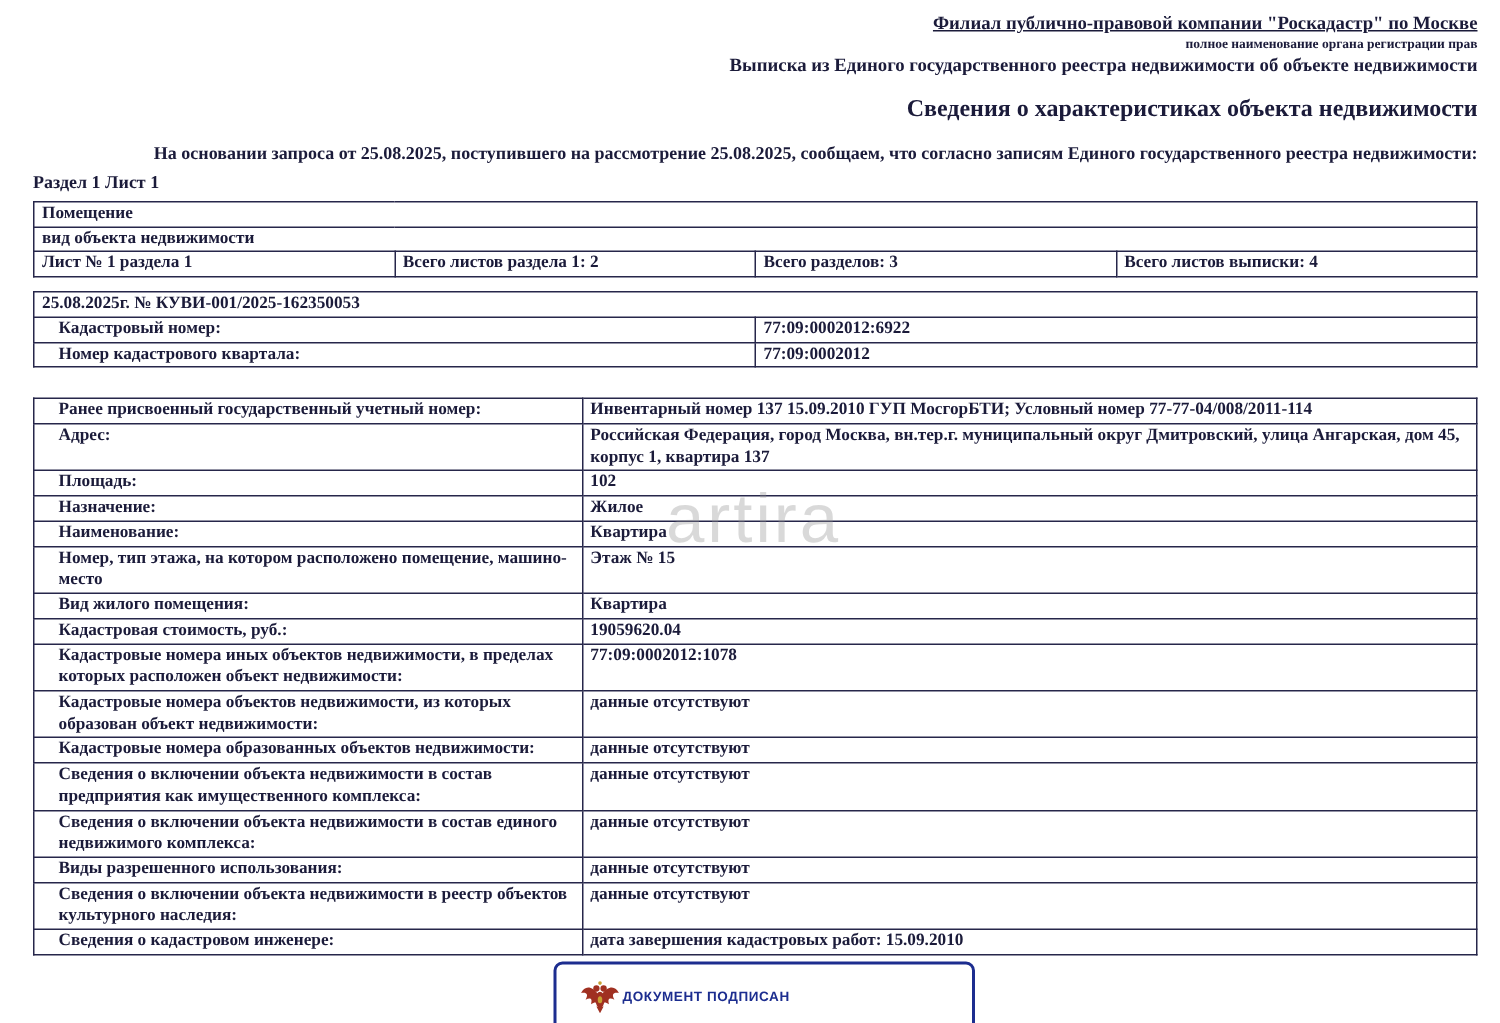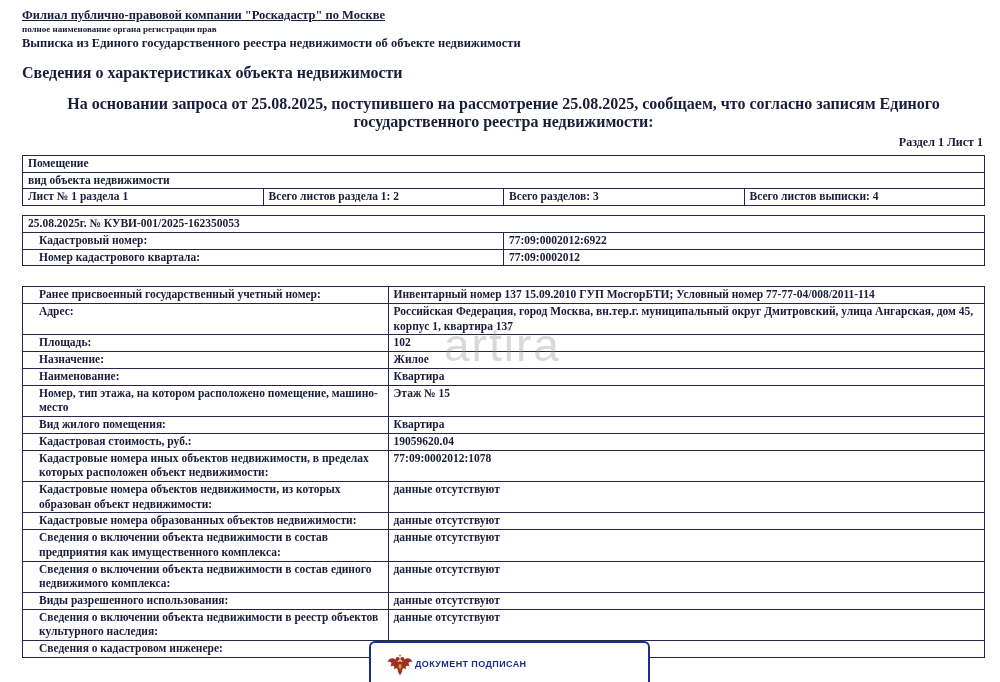--- a/index.html
+++ b/index.html
@@ -6,27 +6,27 @@
   html,body { width:1000px; height:682px; }
   body {
     background:#ffffff;
     font-family:"Liberation Serif", serif;
     font-weight:bold;
     color:#1b1b3a;
     overflow:hidden;
     position:relative;
   }
   .page { padding:8px 15px 0 22px; width:1000px; }
-  .center { text-align:left; }
+  .center { text-align:right; }
   .org-name { font-size:12.5px; text-decoration:underline; }
   .org-caption { font-size:9px; margin-top:1px; }
   .doc-title { font-size:12.5px; margin-top:2px; }
   .section-title { font-size:16px; margin-top:13px; }
-  .intro { font-size:16px; margin-top:13px; text-align:center; }
-  .section-label { font-size:12px; text-align:right; margin-top:4px; padding-right:2px; }
+  .intro { font-size:12px; margin-top:13px; text-align:right; }
+  .section-label { font-size:12px; text-align:left; margin-top:4px; padding-right:2px; }
 
   table { border-collapse:collapse; width:100%; table-layout:fixed; }
   td {
     border:1px solid #26264a;
     font-size:11.5px;
     padding:0px 5px 1px 5px;
     vertical-align:top;
     line-height:1.28;
   }
   .tbl-object { margin-top:5px; }

